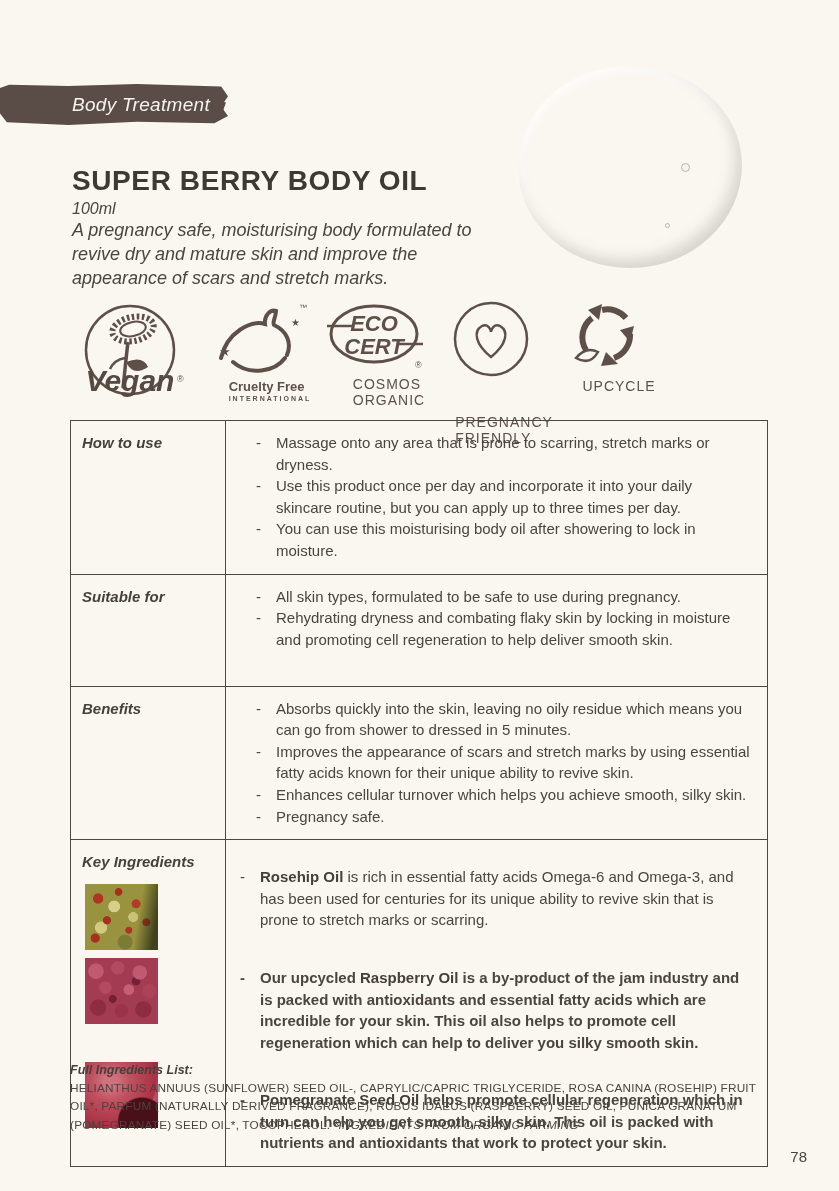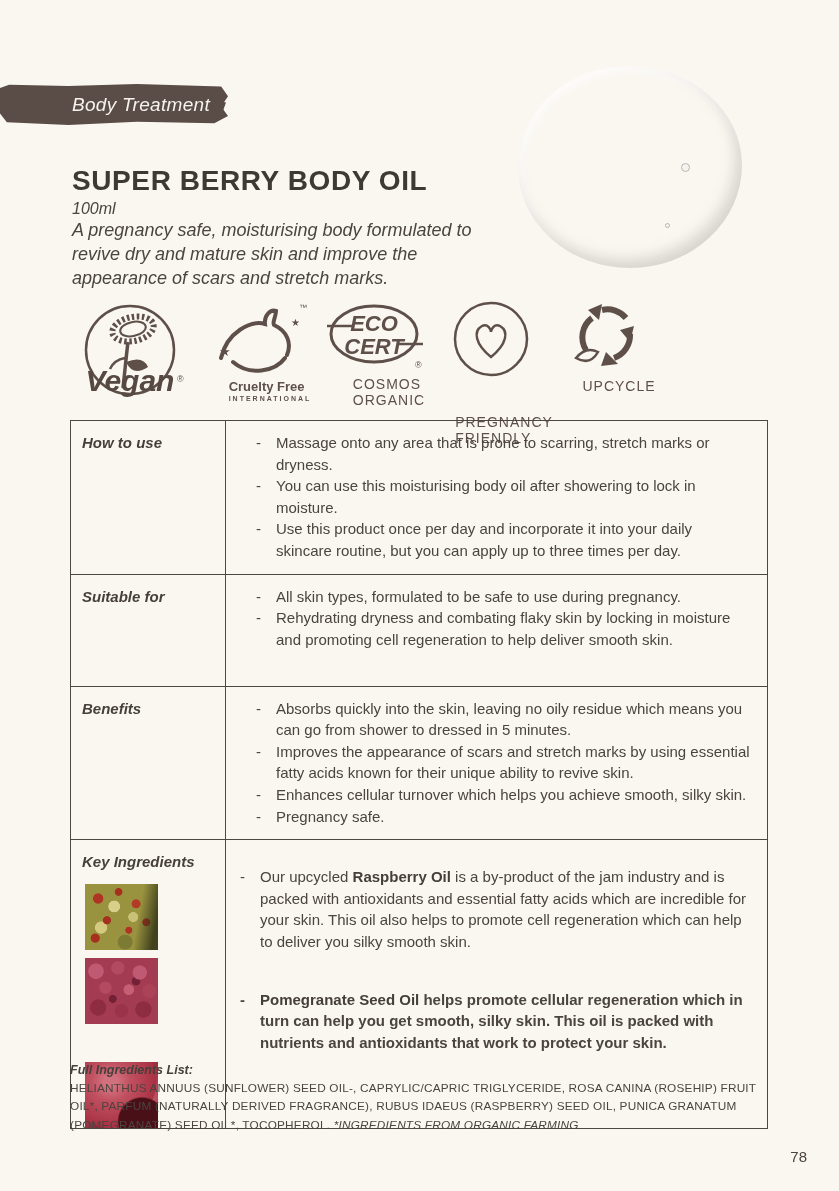--- a/index.html
+++ b/index.html
@@ -240,22 +240,22 @@
   </div>
 </div>
 
 <div class="info-table">
 
   <div class="trow row-howto">
     <div class="tlabel">How to use</div>
     <div class="tcontent">
       <ul class="bullets">
         <li>Massage onto any area that is prone to scarring, stretch marks or dryness.</li>
+        <li>Use this product once per day and incorporate it into your daily skincare routine, but you can apply up to three times per day.</li>
         <li>You can use this moisturising body oil after showering to lock in moisture.</li>
-        <li>Use this product once per day and incorporate it into your daily skincare routine, but you can apply up to three times per day.</li>
       </ul>
     </div>
   </div>
 
   <div class="trow row-suitable">
     <div class="tlabel">Suitable for</div>
     <div class="tcontent">
       <ul class="bullets">
         <li>All skin types, formulated to be safe to use during pregnancy.</li>
         <li>Rehydrating dryness and combating flaky skin by locking in moisture and promoting cell regeneration to help deliver smooth skin.</li>
@@ -277,20 +277,23 @@
 
   <div class="trow row-keying">
     <div class="ki-left">
       <div class="tlabel-text">Key Ingredients</div>
       <div class="thumb thumb-rosehip"></div>
       <div class="thumb thumb-raspberry"></div>
       <div class="thumb thumb-pomegranate"></div>
     </div>
     <div class="ki-content">
       <p class="ki-item">
+        <span></span><b>Rosehip Oil</b><span> is rich in essential fatty acids Omega-6 and Omega-3, and has been used for centuries for its unique ability to revive skin that is prone to stretch marks or scarring.</span>
+      </p>
+      <p class="ki-item">
         <span>Our upcycled </span><b>Raspberry Oil</b><span> is a by-product of the jam industry and is packed with antioxidants and essential fatty acids which are incredible for your skin. This oil also helps to promote cell regeneration which can help to deliver you silky smooth skin.</span>
       </p>
       <p class="ki-item">
         <span></span><b>Pomegranate Seed Oil</b><span> helps promote cellular regeneration which in turn can help you get smooth, silky skin. This oil is packed with nutrients and antioxidants that work to protect your skin.</span>
       </p>
     </div>
   </div>
 
 </div>
 

